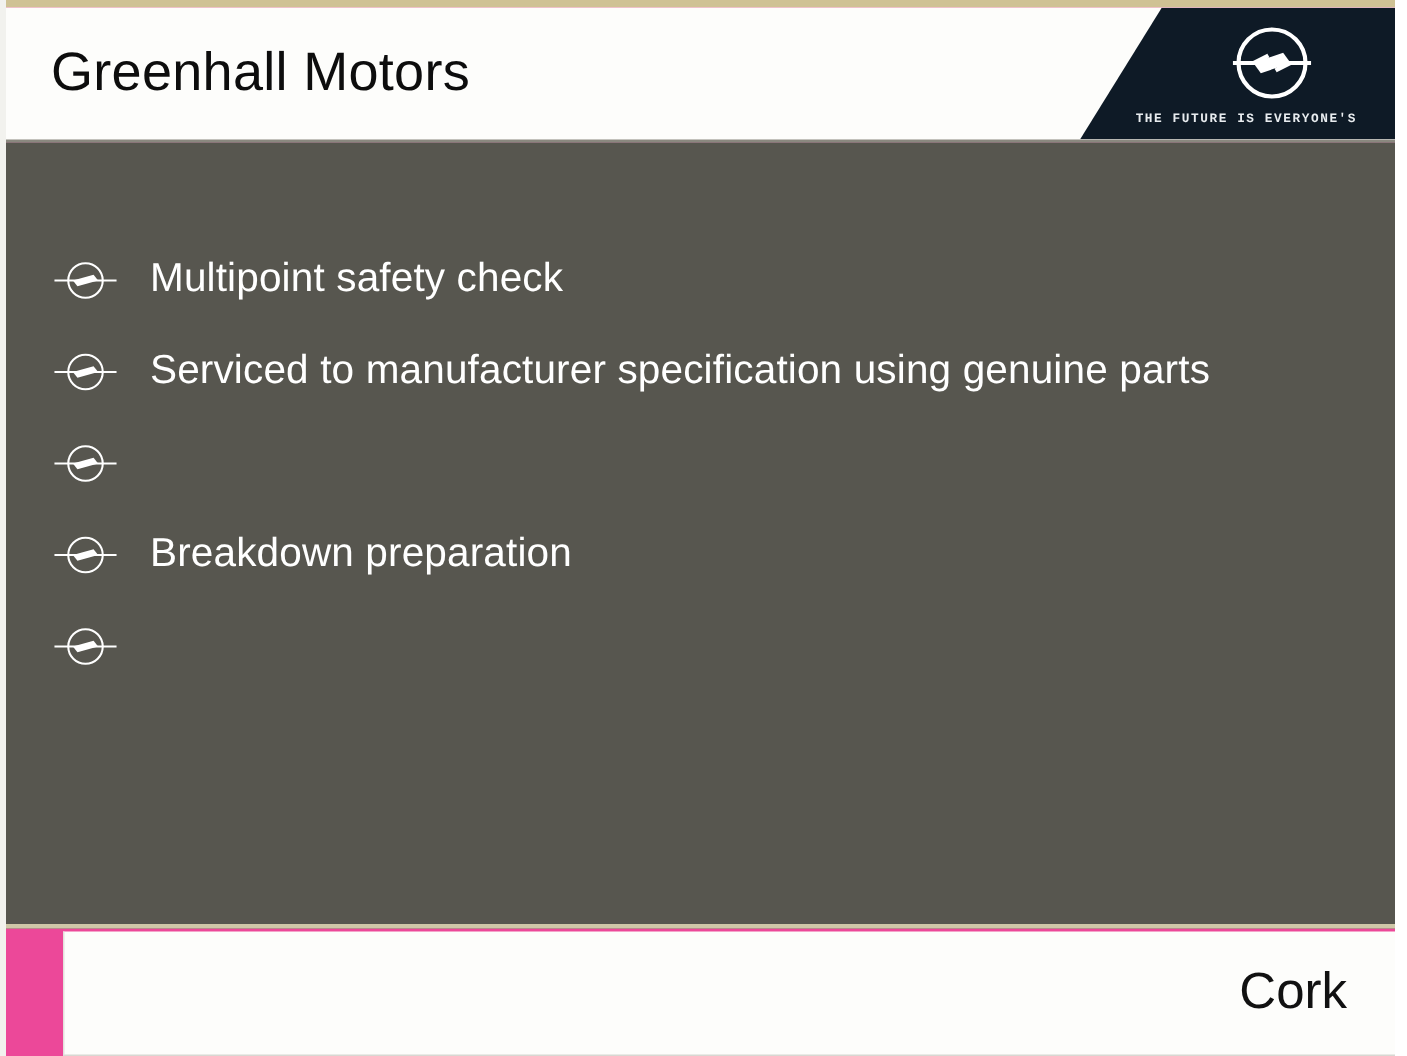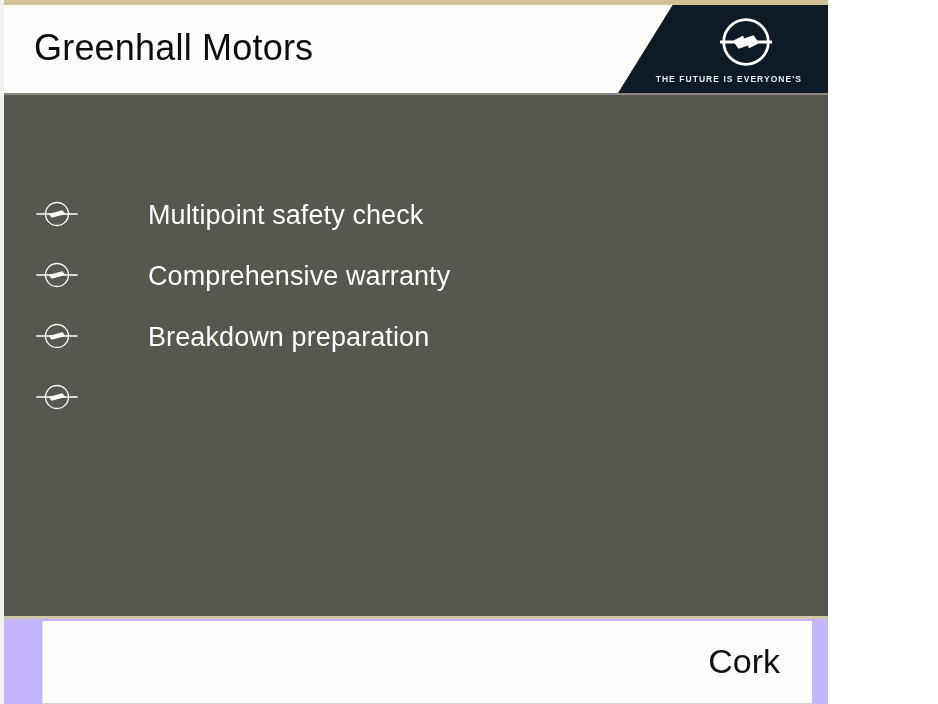--- a/index.html
+++ b/index.html
@@ -7,24 +7,24 @@
     margin: 0;
     padding: 0;
     background: #ffffff;
   }
   body {
     font-family: "Liberation Sans", sans-serif;
   }
 
   .screen {
     position: relative;
-    width: 828px;
+    width: 930px;
     height: 704px;
     box-sizing: border-box;
-    background: #c4b5fd;
+    background: #ec4899;
     overflow: hidden;
   }
 
   
   .top-rule {
     position: absolute;
     top: 0;
     left: 4px;
     right: 0;
     height: 5px;
@@ -80,20 +80,21 @@
   .brand-tagline {
     position: absolute;
     bottom: 9px;
     left: 50%;
     transform: translateX(-46%);
     font-size: 8.5px;
     font-weight: 700;
     letter-spacing: 1.05px;
     color: #e8ecef;
     white-space: nowrap;
+    font-family: Liberation Mono, monospace;
   }
 
   
   .body-panel {
     position: absolute;
     top: 95px;
     left: 4px;
     right: 0;
     bottom: 85px;
     background: #57564f;
@@ -105,23 +106,22 @@
     margin: 0;
     padding: 0;
     position: absolute;
     top: 75px;
     left: 30px;
     right: 12px;
   }
 
   .feature-item {
     display: flex;
-    align-items: flex-end;
+    align-items: flex-start;
     height: 61px;
-    gap: 48px;
   }
 
   .bullet-icon {
     flex: 0 0 auto;
     width: 46px;
     height: 34px;
     margin-right: 20px;
   }
   .bullet-icon svg { display: block; width: 100%; height: 100%; }
 
@@ -130,21 +130,21 @@
     font-weight: 400;
     color: #ffffff;
     letter-spacing: 0.1px;
     white-space: nowrap;
   }
 
   
   .footer {
     position: absolute;
     left: 4px;
-    right: 16px;
+    right: 0;
     bottom: 0;
     height: 82px;
     background: #fdfdfb;
     border-left: 1px solid #e2e2dc;
     border-bottom: 1px solid #d8d8d2;
     margin-left: 38px;
   }
 
   .footer-location {
     position: absolute;
@@ -200,30 +200,39 @@
         <span class="bullet-icon">
           <svg viewBox="0 0 120 88" aria-hidden="true">
             <circle cx="60" cy="44" r="30" fill="none" stroke="#ffffff" stroke-width="3.6"></circle>
             <path d="M6 44 H114" fill="none" stroke="#ffffff" stroke-width="3.6"></path>
             <path d="M38 44 L74 34 L82 44 L46 54 Z" fill="#ffffff"></path>
           </svg>
         </span>
         <span class="feature-text">Multipoint safety check</span>
       </li>
 
-
-      <li class="feature-item">
-        <span class="bullet-icon">
-          <svg viewBox="0 0 120 88" aria-hidden="true">
-            <circle cx="60" cy="44" r="30" fill="none" stroke="#ffffff" stroke-width="3.6"></circle>
-            <path d="M6 44 H114" fill="none" stroke="#ffffff" stroke-width="3.6"></path>
-            <path d="M38 44 L74 34 L82 44 L46 54 Z" fill="#ffffff"></path>
-          </svg>
-        </span>
-        <span class="feature-text">Comprehensive warranty</span>
+      <li class="feature-item">
+        <span class="bullet-icon">
+          <svg viewBox="0 0 120 88" aria-hidden="true">
+            <circle cx="60" cy="44" r="30" fill="none" stroke="#ffffff" stroke-width="3.6"></circle>
+            <path d="M6 44 H114" fill="none" stroke="#ffffff" stroke-width="3.6"></path>
+            <path d="M38 44 L74 34 L82 44 L46 54 Z" fill="#ffffff"></path>
+          </svg>
+        </span>
+        <span class="feature-text">Serviced to manufacturer specification using genuine parts</span>
+      </li>
+
+      <li class="feature-item">
+        <span class="bullet-icon">
+          <svg viewBox="0 0 120 88" aria-hidden="true">
+            <circle cx="60" cy="44" r="30" fill="none" stroke="#ffffff" stroke-width="3.6"></circle>
+            <path d="M6 44 H114" fill="none" stroke="#ffffff" stroke-width="3.6"></path>
+            <path d="M38 44 L74 34 L82 44 L46 54 Z" fill="#ffffff"></path>
+          </svg>
+        </span>
       </li>
 
       <li class="feature-item">
         <span class="bullet-icon">
           <svg viewBox="0 0 120 88" aria-hidden="true">
             <circle cx="60" cy="44" r="30" fill="none" stroke="#ffffff" stroke-width="3.6"></circle>
             <path d="M6 44 H114" fill="none" stroke="#ffffff" stroke-width="3.6"></path>
             <path d="M38 44 L74 34 L82 44 L46 54 Z" fill="#ffffff"></path>
           </svg>
         </span>

